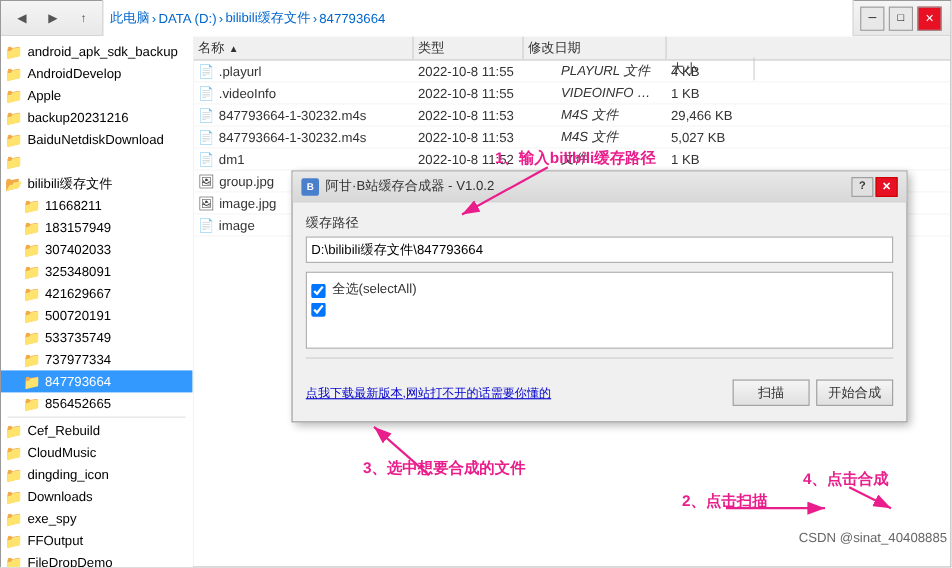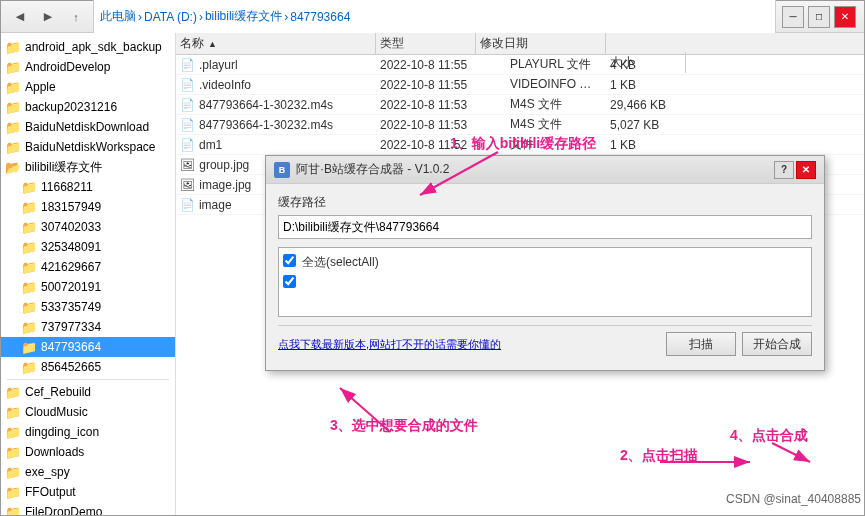--- a/index.html
+++ b/index.html
@@ -160,21 +160,21 @@
     .file-cell {
       padding: 0 4px;
       font-size: 12px;
       color: #333;
       overflow: hidden;
       white-space: nowrap;
       text-overflow: ellipsis;
     }
     .file-cell.name { width: 200px; display: flex; align-items: center; gap: 4px; }
     .file-cell.date { width: 130px; }
-    .file-cell.type { width: 100px; }
+    .file-cell.type { width: 100px; font-style: italic; }
     .file-cell.size { width: 80px; text-align: left; padding-right: 8px; }
     .file-icon { font-size: 12px; }
 
     
     .merger-dialog {
       position: absolute;
       top: 155px;
       left: 265px;
       width: 560px;
       background: #f0f0f0;
@@ -253,37 +253,37 @@
 
     .dialog-list-area {
       border: 1px solid #aaa;
       background: #fff;
       min-height: 70px;
       padding: 4px;
       margin-bottom: 8px;
     }
     .checkbox-item {
       display: flex;
-      align-items: flex-start;
+      align-items: flex-end;
       gap: 6px;
       padding: 2px 0;
       font-size: 12px;
       color: #333;
     }
     .checkbox-item input[type="checkbox"] {
       width: 13px;
       height: 13px;
       cursor: pointer;
     }
 
     .dialog-footer {
       display: flex;
       align-items: center;
       border-top: 1px solid #ccc;
-      padding-top: 6px;
+      padding-top: 19px;
       padding-bottom: 4px;
       gap: 6px;
     }
     .footer-text {
       flex: 1;
       font-size: 11px;
       color: #0000cc;
       cursor: pointer;
       text-decoration: underline;
     }
@@ -303,21 +303,21 @@
       top: 0; left: 0;
       width: 865px;
       height: 516px;
       pointer-events: none;
       z-index: 200;
     }
 
     
     .watermark {
       position: absolute;
-      bottom: 10px;
+      bottom: 20px;
       right: 4px;
       font-size: 12px;
       color: #666;
       z-index: 300;
     }
 
     
     ::-webkit-scrollbar { width: 8px; height: 8px; }
     ::-webkit-scrollbar-track { background: #f0f0f0; }
     ::-webkit-scrollbar-thumb { background: #c0c0c0; }
@@ -366,21 +366,20 @@
       <div class="sidebar-item">
           <span class="icon folder-icon">📁</span>
           <span class="label">backup20231216</span>
         </div>
       <div class="sidebar-item">
           <span class="icon folder-icon">📁</span>
           <span class="label">BaiduNetdiskDownload</span>
         </div>
       <div class="sidebar-item">
           <span class="icon folder-icon">📁</span>
-          <span class="label">BaiduNetdiskWorkspace</span>
         </div>
       <div class="sidebar-item">
           <span class="icon folder-icon-blue">📂</span>
           <span class="label">bilibili缓存文件</span>
         </div>
       <div class="sidebar-item" style="padding-left:20px;">
           <span class="icon folder-icon">📁</span>
           <span class="label">11668211</span>
         </div>
       <div class="sidebar-item" style="padding-left:20px;">

